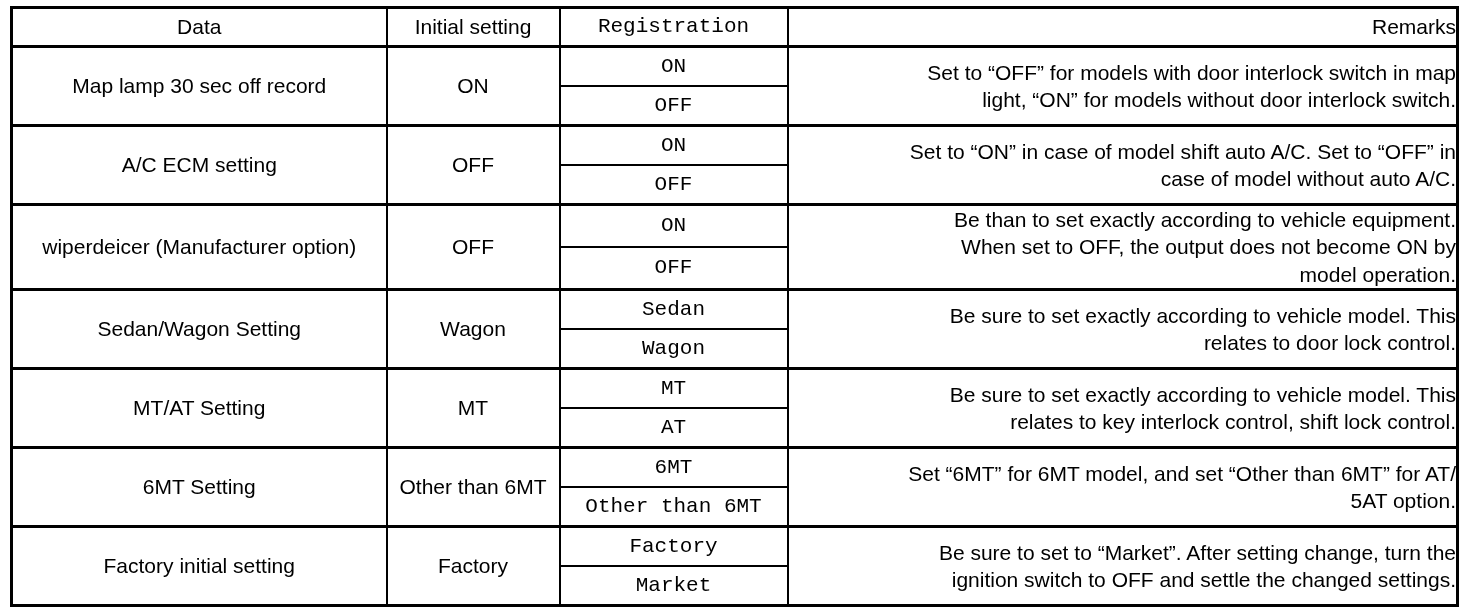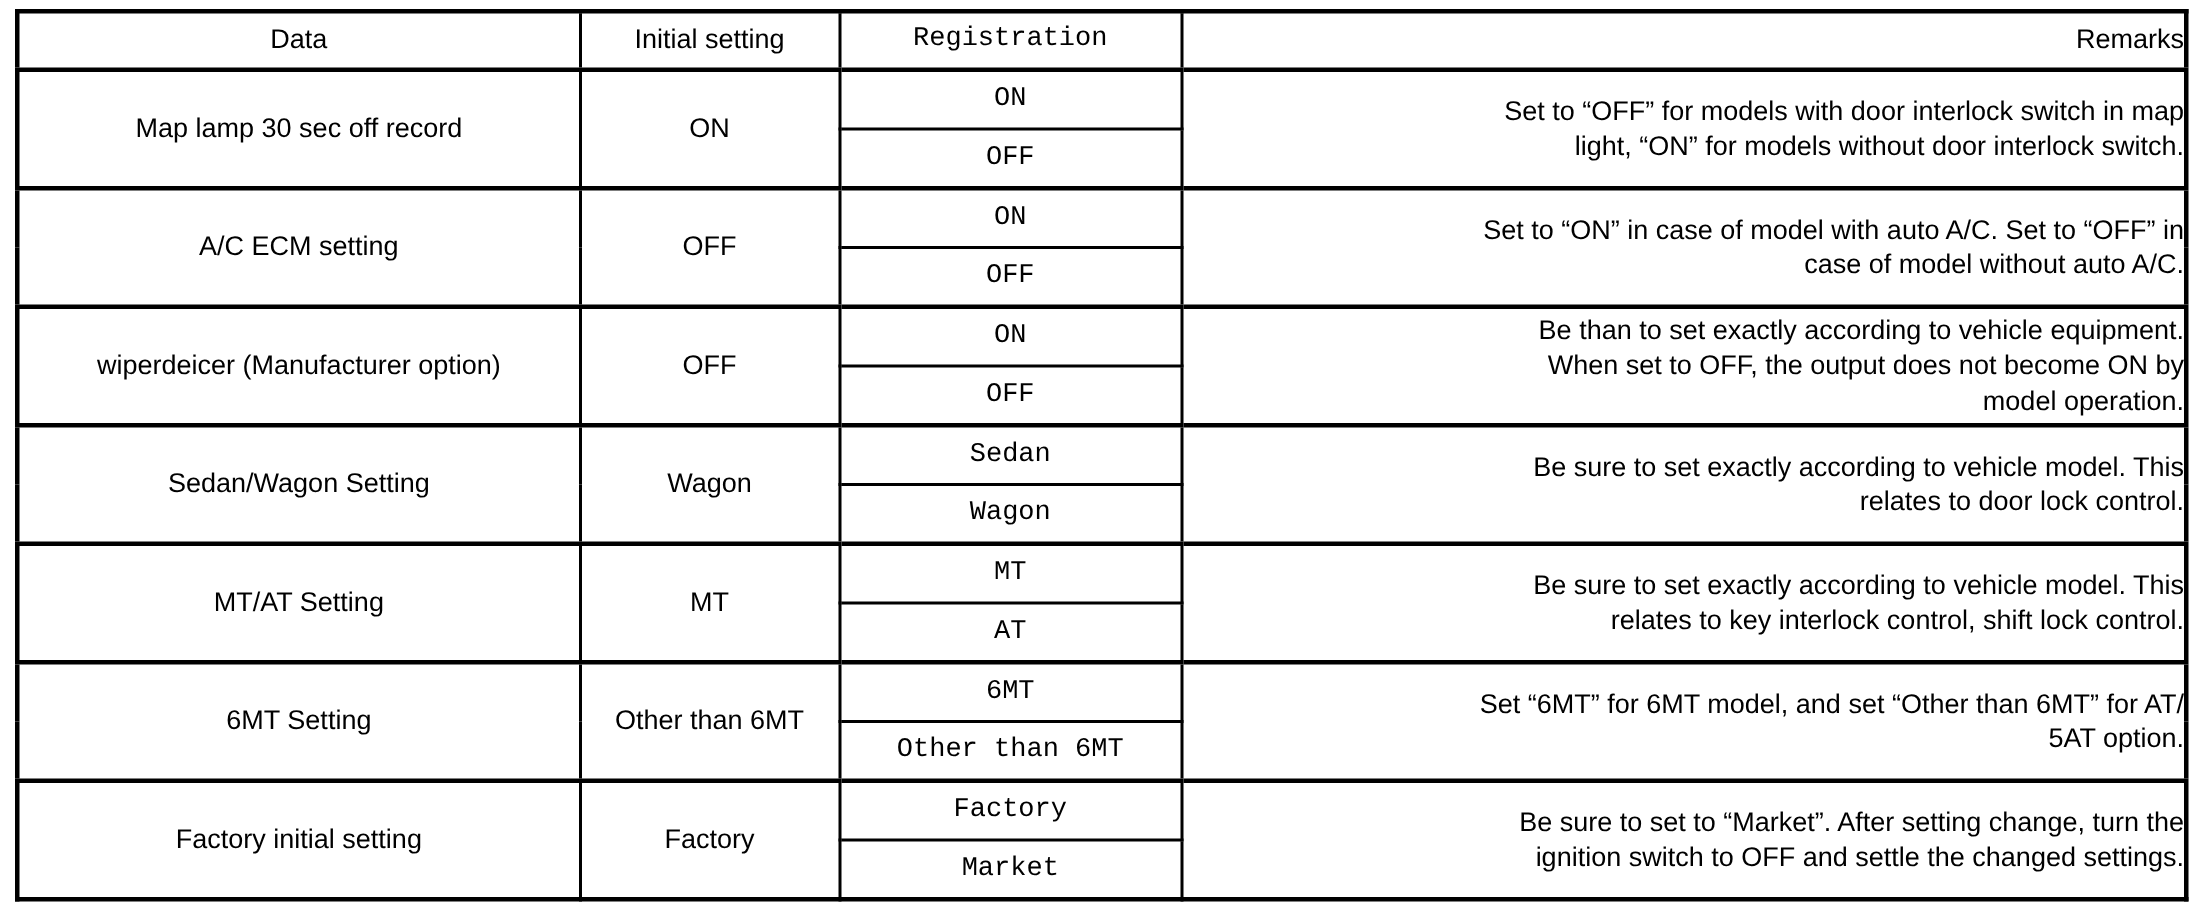--- a/index.html
+++ b/index.html
@@ -34,21 +34,21 @@
   col.col-data    { width: 375px; }
   col.col-initial { width: 173px; }
   col.col-reg     { width: 228px; }
   col.col-remarks { width: 670px; }
 
   table.settings-table th,
   table.settings-table td {
     border: 2px solid #000000;
     padding: 0;
     font-weight: normal;
-    font-size: 18px;
+    font-size: 21px;
     line-height: 1.3;
     vertical-align: middle;
     background: #ffffff;
   }
 
   
   table.settings-table {
     border: 3px solid #000000;
   }
 
@@ -130,21 +130,21 @@
           </td>
         </tr>
         <tr>
           <td class="reg-cell">OFF</td>
         </tr>
         <tr class="group-start">
           <td class="data-cell" rowspan="2">A/C ECM setting</td>
           <td class="initial-cell" rowspan="2">OFF</td>
           <td class="reg-cell">ON</td>
           <td class="remarks-cell" rowspan="2">
-            <span class="remarks-line">Set to “ON” in case of model with auto A/C. Set to “OFF” in</span>
+            <span class="remarks-line">Set to “ON” in case of model shift auto A/C. Set to “OFF” in</span>
             <span class="remarks-line">case of model without auto A/C.</span>
           </td>
         </tr>
         <tr>
           <td class="reg-cell">OFF</td>
         </tr>
         <tr class="group-start">
           <td class="data-cell" rowspan="2">wiperdeicer (Manufacturer option)</td>
           <td class="initial-cell" rowspan="2">OFF</td>
           <td class="reg-cell">ON</td>

